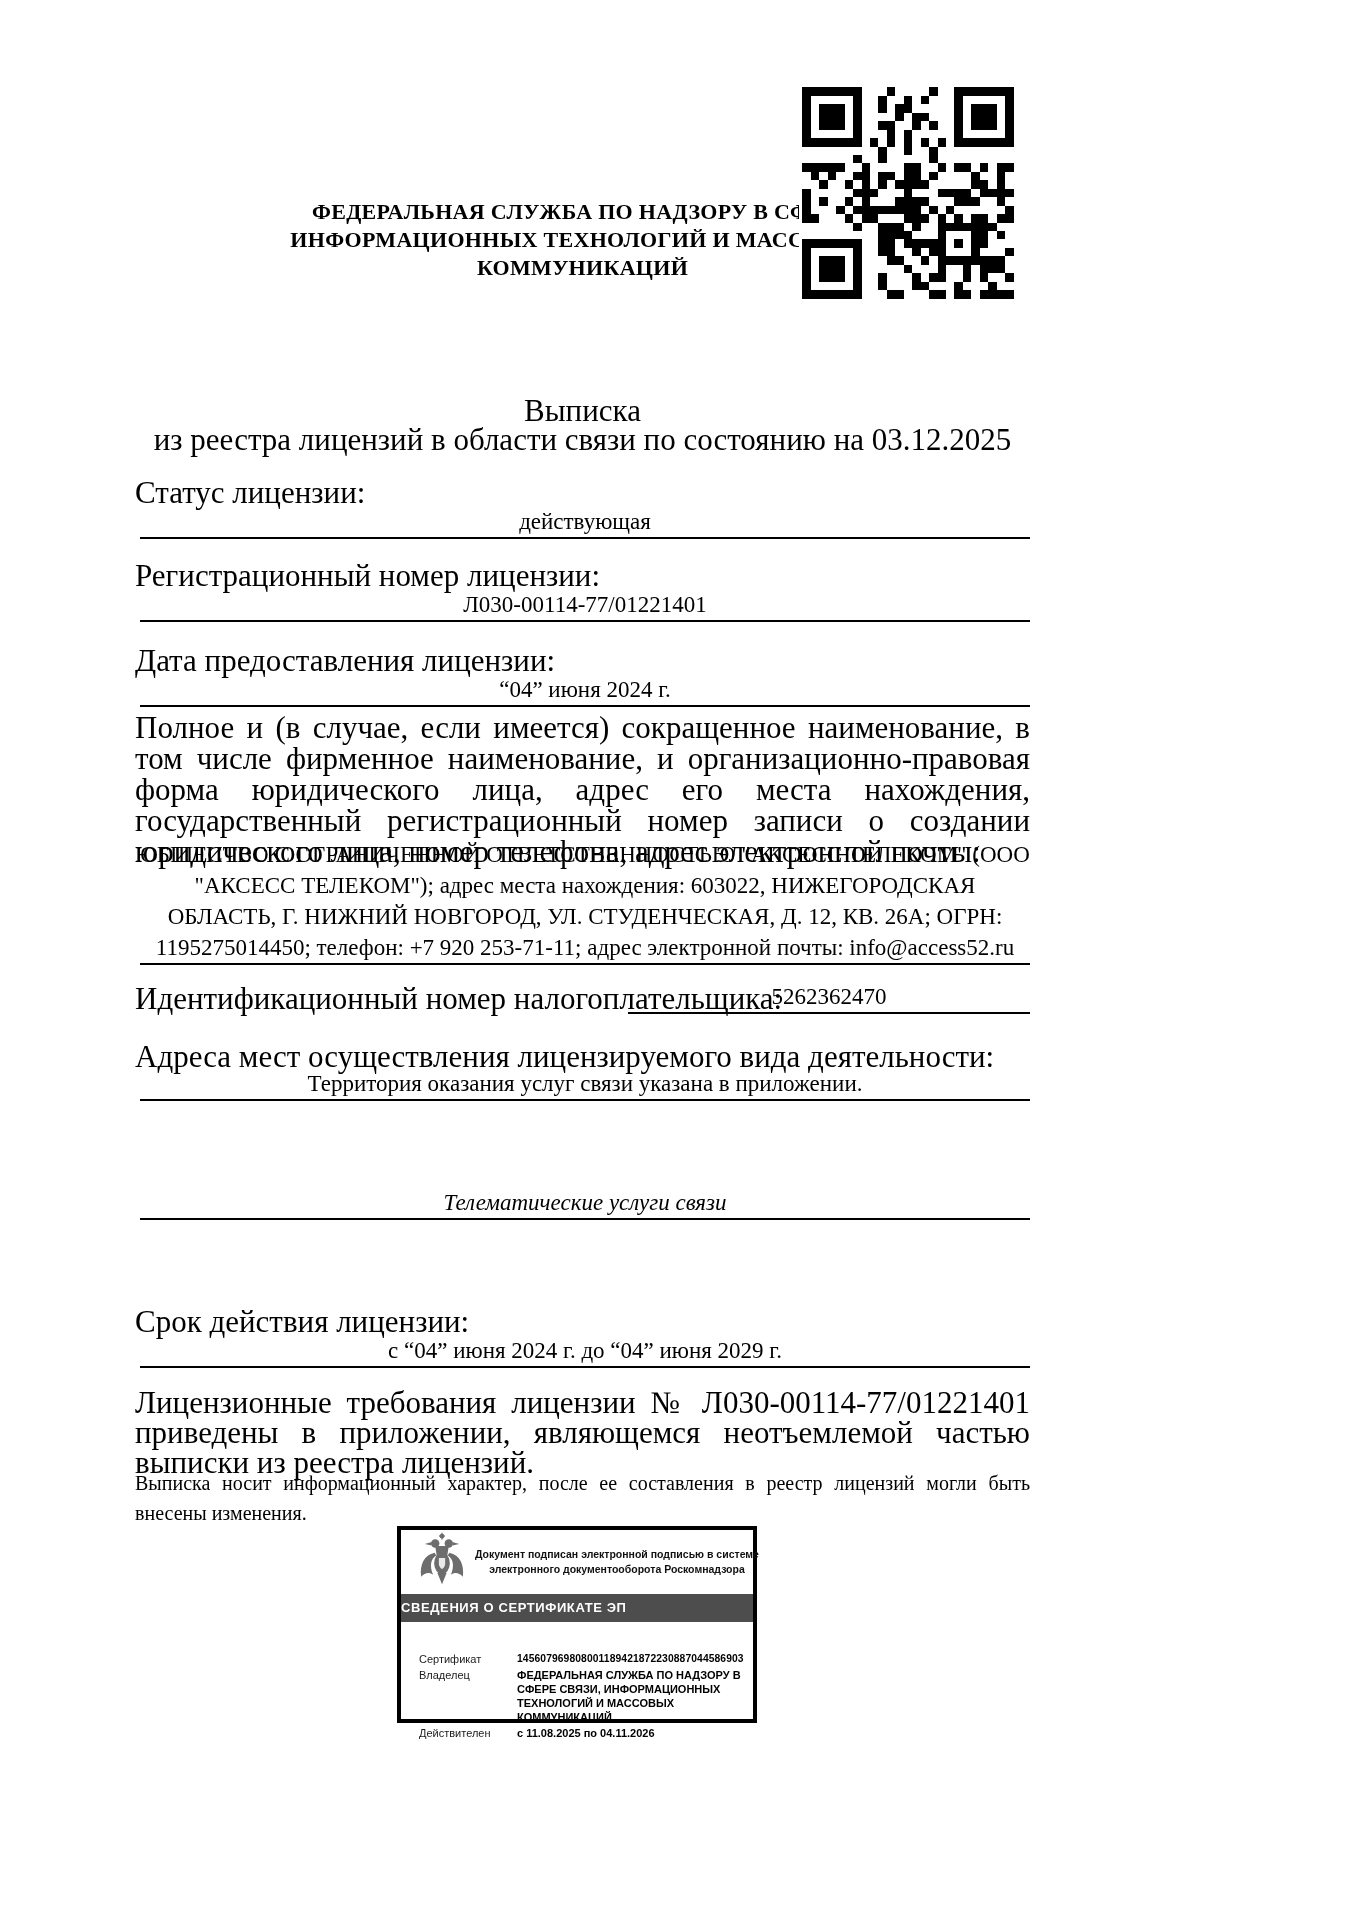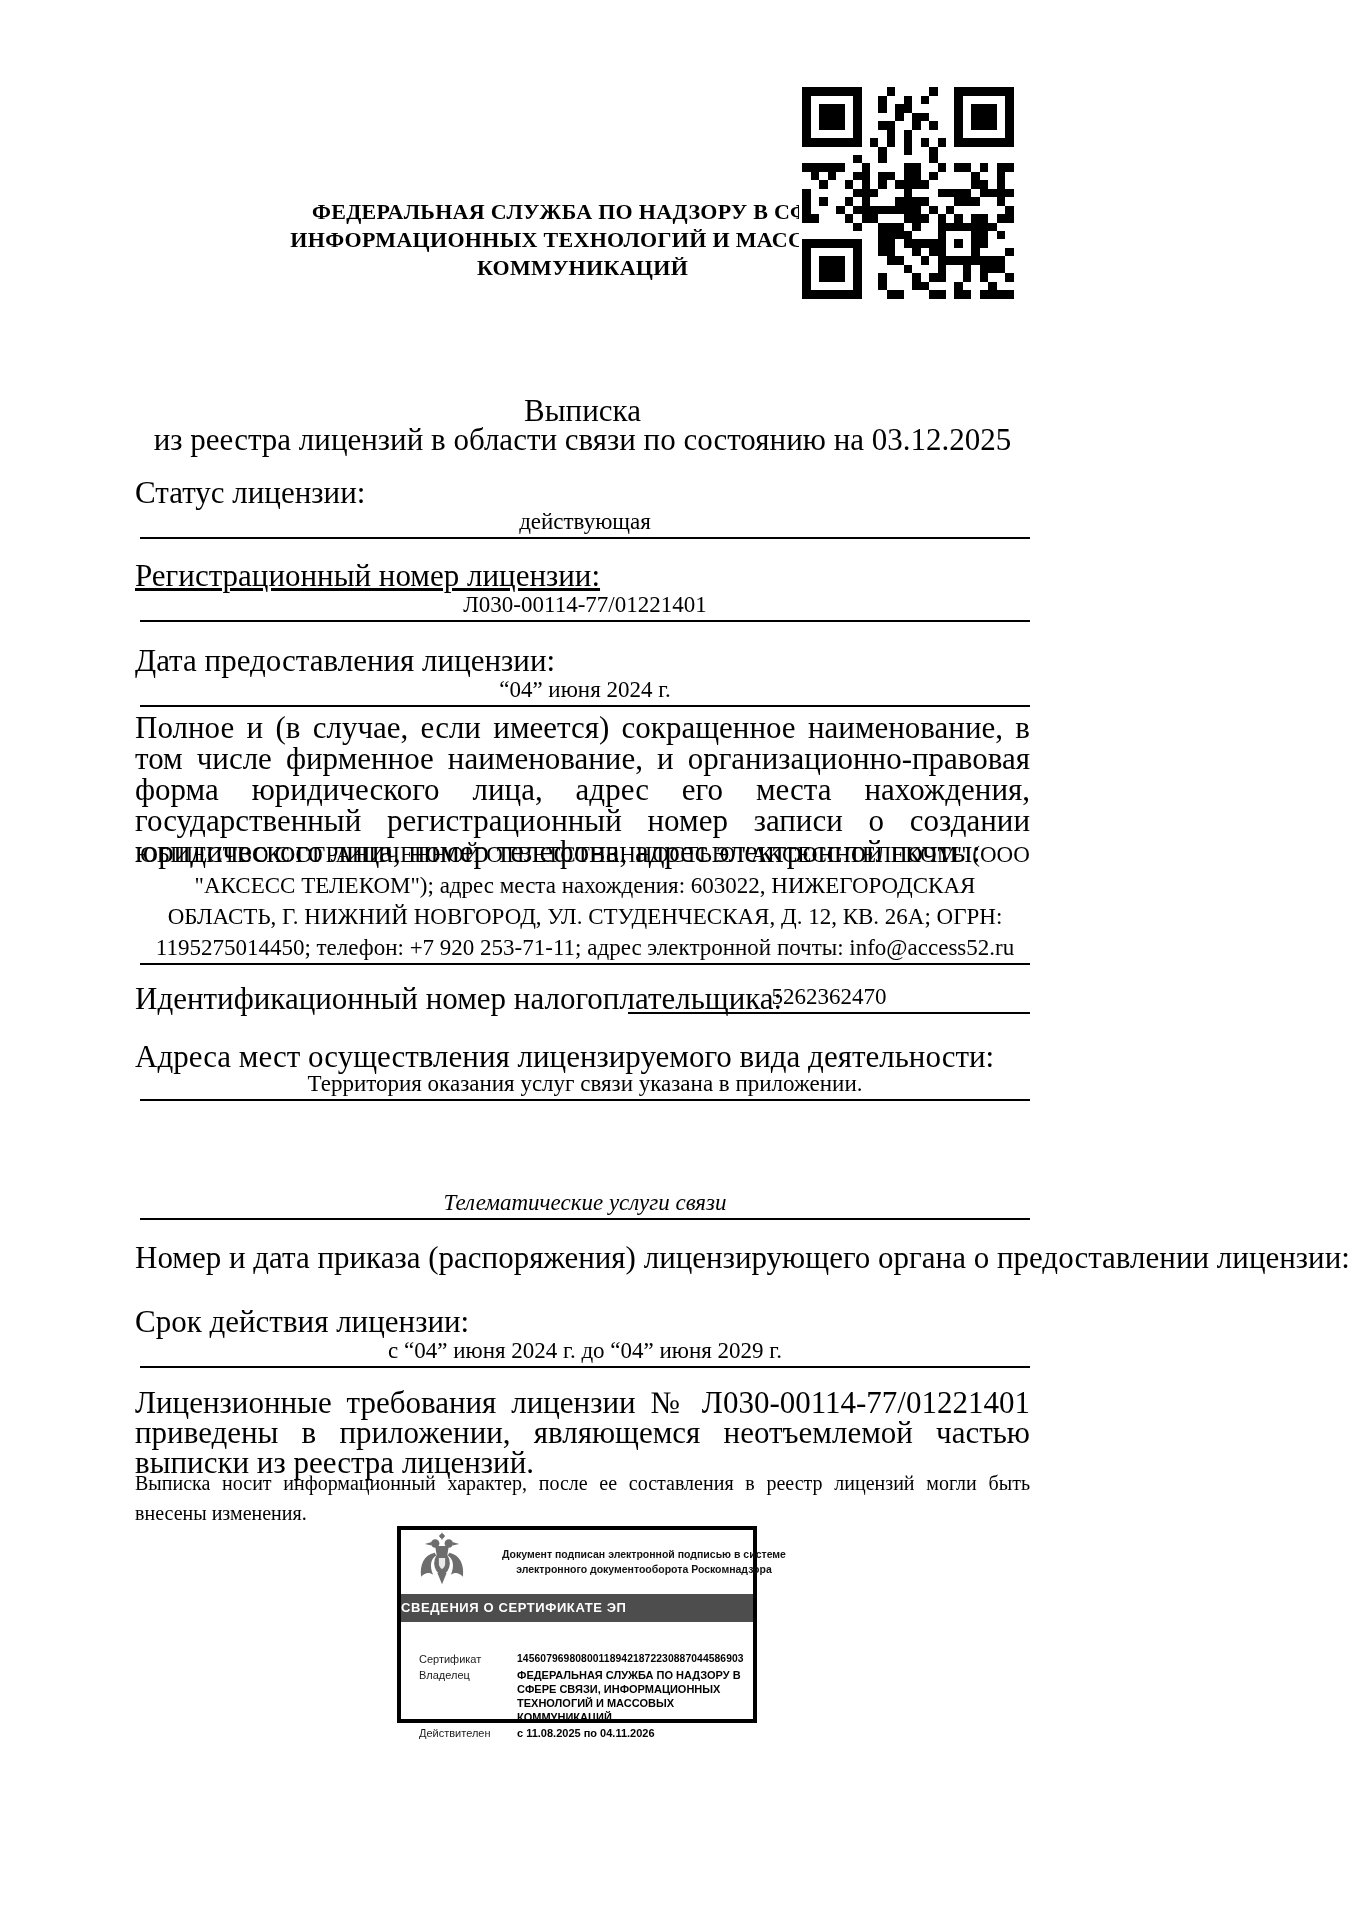--- a/index.html
+++ b/index.html
@@ -33,21 +33,21 @@
   .stamp {
     position:absolute; left:397px; top:1526px; width:360px; height:197px;
     border:4px solid #000; background:#fff;
     font-family:"Liberation Sans","DejaVu Sans",sans-serif; z-index:2;
   }
   .stamp-top { display:flex; align-items:center; height:64px; padding:2px 8px 2px 14px; }
   .stamp-signed {
     flex:1; text-align:center; font-size:10.5px; font-weight:bold; line-height:1.45;
     color:#111; padding-left:6px;
   }
-  .stamp-signed div { white-space:nowrap;margin-left:27px; }
+  .stamp-signed div { white-space:nowrap; }
   .stamp-band {
     height:28px; background:#4d4d4d; color:#fff; font-weight:bold; font-size:13px;
     letter-spacing:0.6px; line-height:28px;
   }
   .stamp-table {
     display:grid; grid-template-columns:88px 1fr; column-gap:10px; row-gap:2px;
     padding:5px 6px 4px 18px; font-size:11px; line-height:1.28;margin-top:25px;
   }
   .s-label { color:#1a1a1a; }
   .s-value { font-weight:bold; color:#000; }
@@ -362,38 +362,37 @@
         </g>
       </svg>
   </div>
 
   <div class="row center" style="top:396px;">Выписка</div>
   <div class="row center" style="top:425px;">из реестра лицензий в области связи по состоянию на 03.12.2025</div>
 
   <div class="row label" style="top:478px;">Статус лицензии:</div>
   <div class="vrow" style="top:508px;">действующая</div>
 
-  <div class="row label" style="top:561px;text-decoration:underline;">Регистрационный номер лицензии:</div>
+  <div class="row label" style="top:561px;">Регистрационный номер лицензии:</div>
   <div class="vrow" style="top:591px;">Л030-00114-77/01221401</div>
 
   <div class="row label" style="top:646px;">Дата предоставления лицензии:</div>
   <div class="vrow" style="top:676px;">“04” июня 2024 г.</div>
 
   <div class="row para" style="top:712px;">Полное и (в случае, если имеется) сокращенное наименование, в том числе фирменное наименование, и организационно-правовая форма юридического лица, адрес его места нахождения, государственный регистрационный номер записи о создании юридического лица, номер телефона, адрес электронной почты:</div>
   <div class="vblock" style="top:839px;">ОБЩЕСТВО С ОГРАНИЧЕННОЙ ОТВЕТСТВЕННОСТЬЮ "АКСЕСС ТЕЛЕКОМ" (ООО "АКСЕСС ТЕЛЕКОМ"); адрес места нахождения: 603022, НИЖЕГОРОДСКАЯ ОБЛАСТЬ, Г. НИЖНИЙ НОВГОРОД, УЛ. СТУДЕНЧЕСКАЯ, Д. 12, КВ. 26А; ОГРН: 1195275014450; телефон: +7 920 253-71-11; адрес электронной почты: info@access52.ru</div>
 
   <div class="row label" style="top:984px;">Идентификационный номер налогоплательщика:</div>
   <div class="vrow" style="top:983px; left:628px; width:402px;">5262362470</div>
 
   <div class="row label" style="top:1042px;">Адреса мест осуществления лицензируемого вида деятельности:</div>
   <div class="vrow" style="top:1070px;">Территория оказания услуг связи указана в приложении.</div>
 
   <div class="vrow" style="top:1189px;font-style:italic;">Телематические услуги связи</div>
 
-  <div class="row label" style="top:1243px;">Номер и дата приказа (распоряжения) лицензирующего органа о предоставлении лицензии:</div>
 
   <div class="row label" style="top:1307px;">Срок действия лицензии:</div>
   <div class="vrow" style="top:1337px;">с “04” июня 2024 г. до “04” июня 2029 г.</div>
 
   <div class="row para" style="top:1388px; line-height:30px;">Лицензионные требования лицензии № Л030-00114-77/01221401 приведены в приложении, являющемся неотъемлемой частью выписки из реестра лицензий.</div>
   <div class="row para small" style="top:1468px;">Выписка носит информационный характер, после ее составления в реестр лицензий могли быть внесены изменения.</div>
 
   <div class="stamp">
     <div class="stamp-top">
       <svg class="emblem" viewBox="0 0 100 115">

